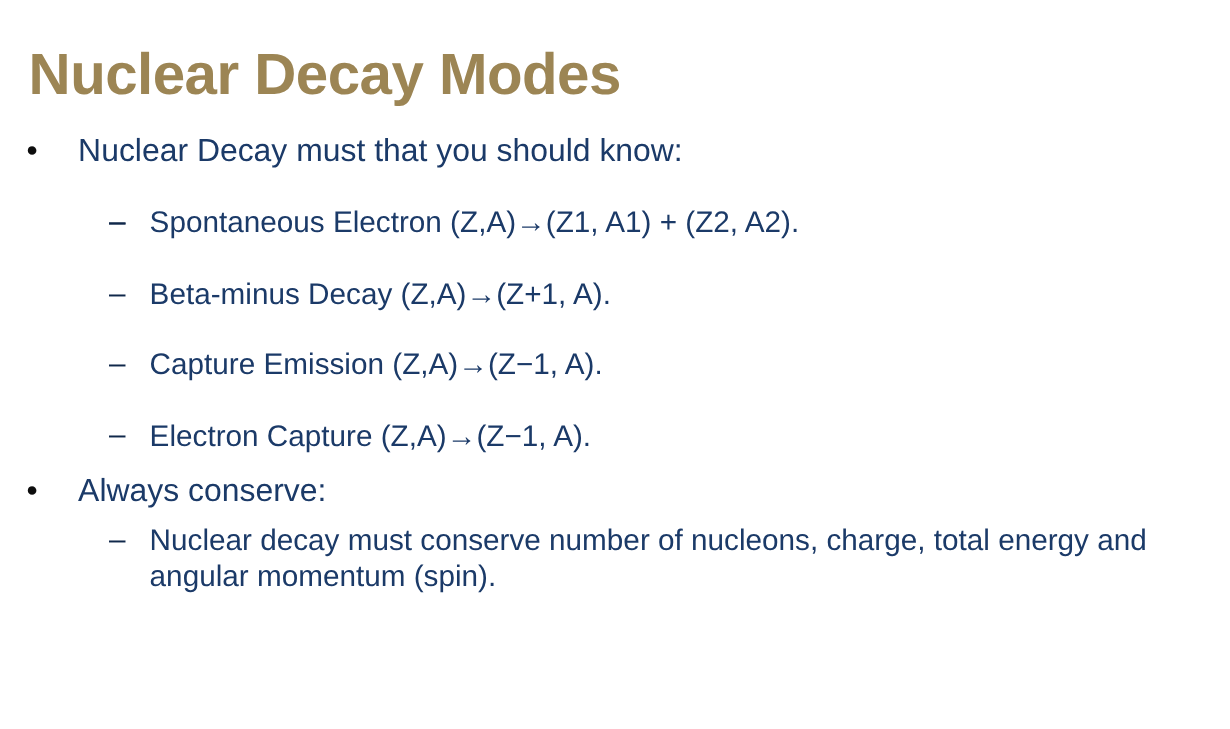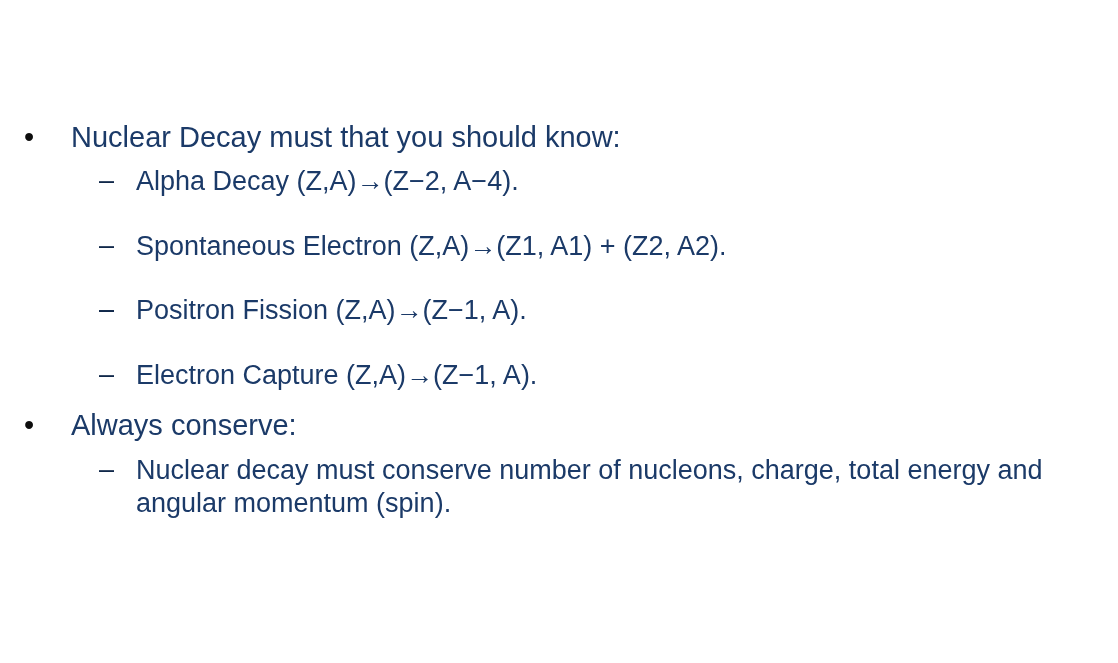--- a/index.html
+++ b/index.html
@@ -93,43 +93,44 @@
     line-height: 1.24;
   }
 
   .group-gap { height: 12px; }
 </style>
 </head>
 <body>
 
 <div class="slide">
 
+  <h1 class="slide-title">Nuclear Decay Modes</h1>
 
   <div class="body">
     <ul class="lvl1">
 
       <li class="item1">
         <span class="marker1">•</span>
         <span>Nuclear Decay must that you should know:</span>
 
         <ul class="lvl2">
           <li class="item2">
             <span class="marker2">–</span>
-            <span>Alpha Decay (Z,A)→(Z−2, A−4).</span>
           </li>
           <li class="item2">
             <span class="marker2">–</span>
             <span>Spontaneous Electron (Z,A)→(Z1, A1) + (Z2, A2).</span>
           </li>
           <li class="item2">
             <span class="marker2">–</span>
+            <span>Beta-minus Decay (Z,A)→(Z+1, A).</span>
           </li>
           <li class="item2">
             <span class="marker2">–</span>
-            <span>Positron Fission (Z,A)→(Z−1, A).</span>
+            <span>Capture Emission (Z,A)→(Z−1, A).</span>
           </li>
           <li class="item2 last">
             <span class="marker2">–</span>
             <span>Electron Capture (Z,A)→(Z−1, A).</span>
           </li>
         </ul>
       </li>
 
       <div class="group-gap"></div>
 

